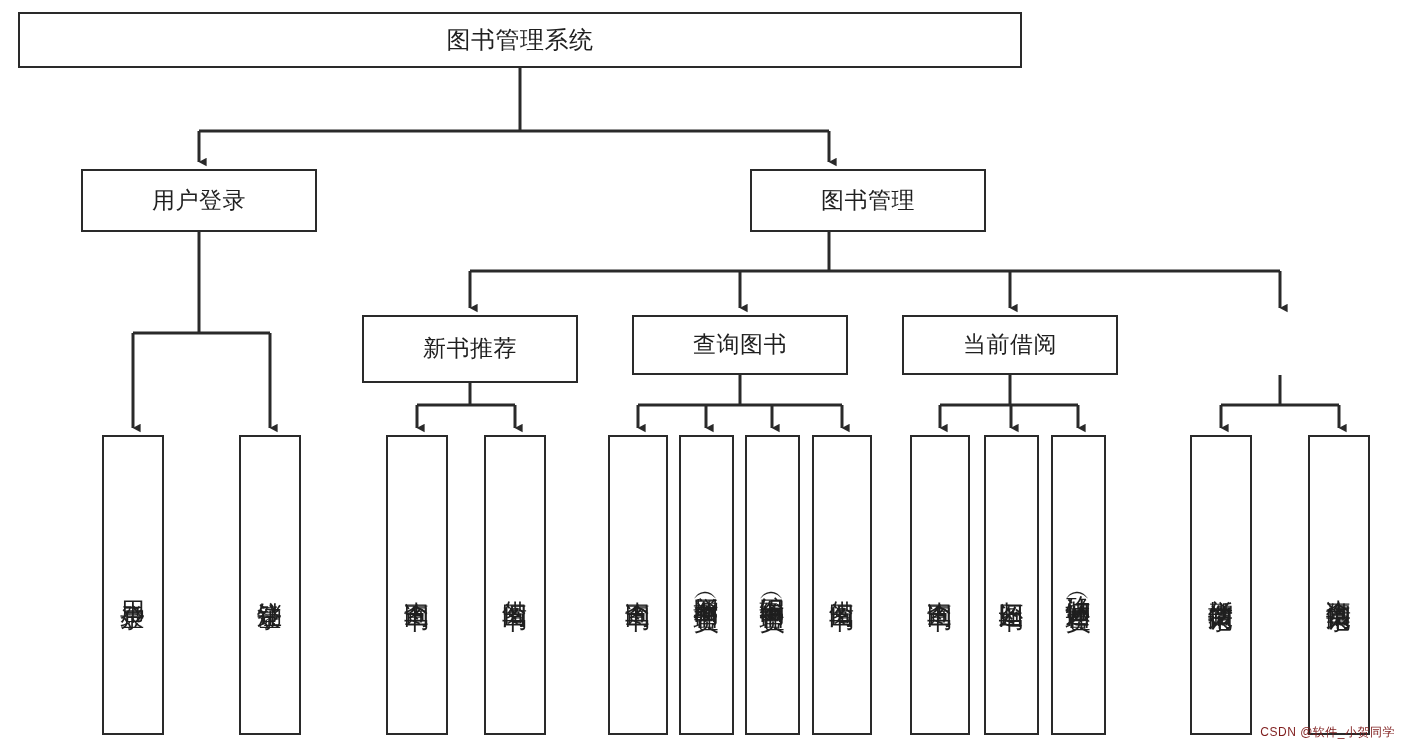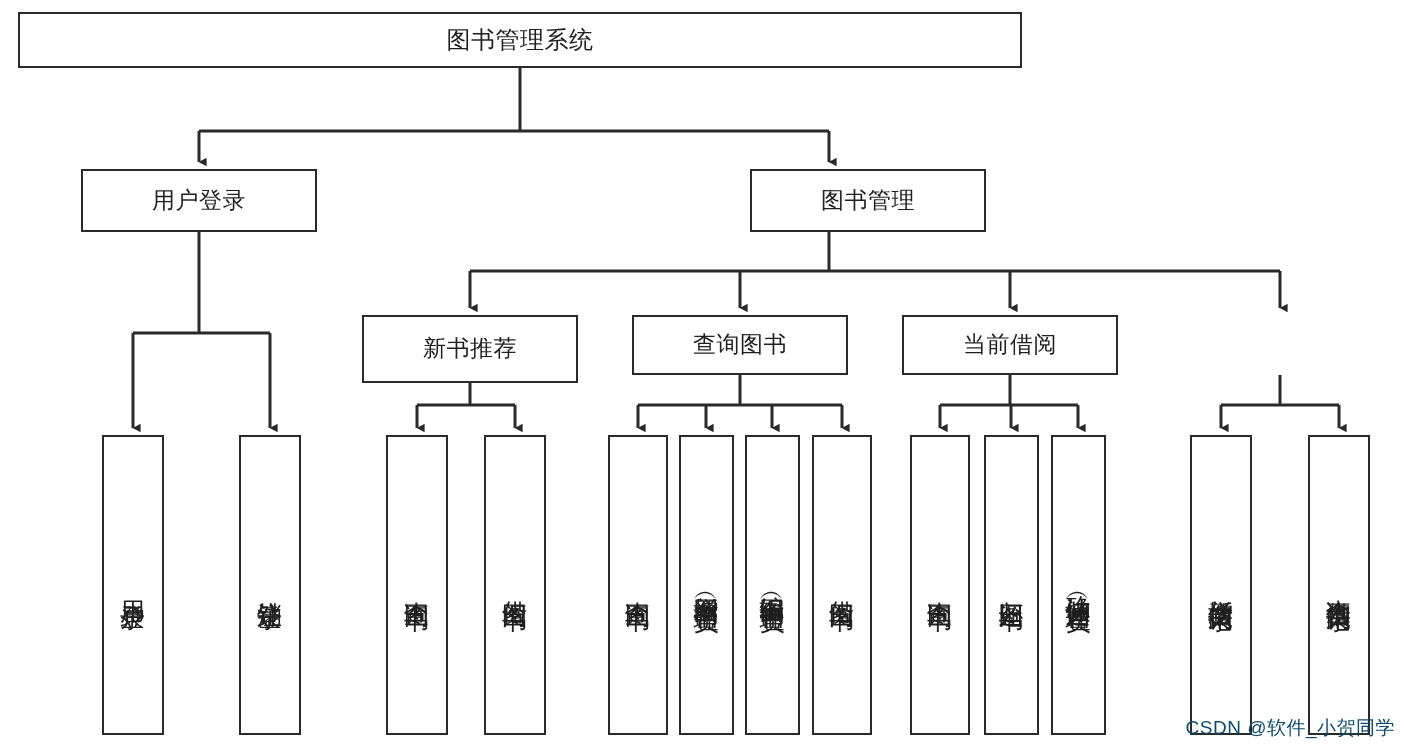--- a/index.html
+++ b/index.html
@@ -60,22 +60,22 @@
     text-orientation: upright;
     font-size: 25px;
     line-height: 1.12;
     letter-spacing: 2px;
     max-height: 100%;
   }
   .watermark {
     position: absolute;
     right: 10px;
     bottom: 6px;
-    font-size: 19px;
-    color: #0c4a6e;
+    font-size: 12px;
+    color: #7f1d1d;
     white-space: nowrap;
     letter-spacing: 0.5px;
   }
 </style>
 </head>
 <body>
 
 <div id="diagram-root">
 
   <svg class="connectors" viewBox="0 0 1405 747" xmlns="http://www.w3.org/2000/svg">

